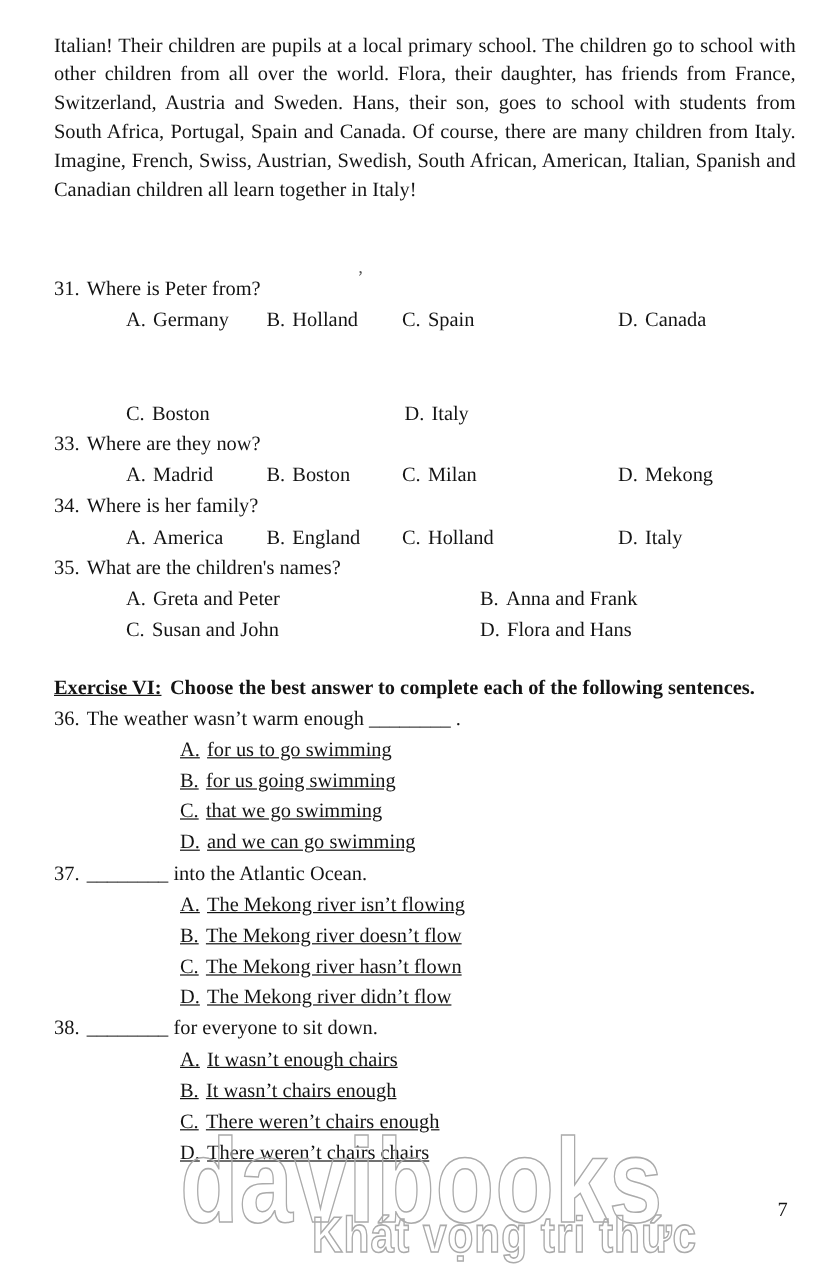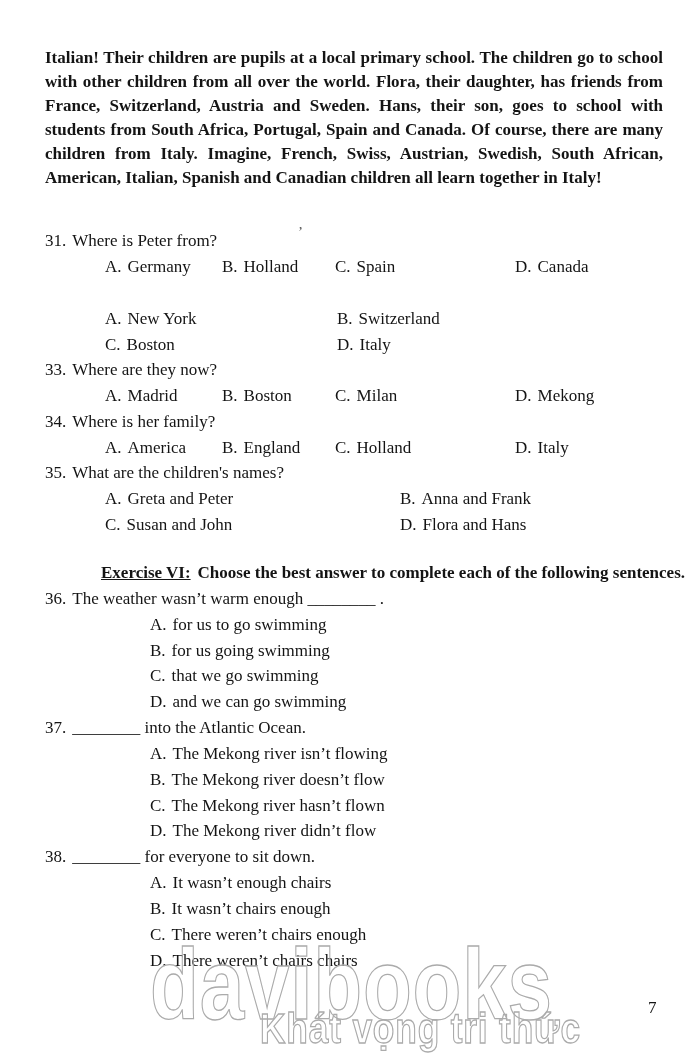--- a/index.html
+++ b/index.html
@@ -13,26 +13,25 @@
     height: 1064px;
     background: #ffffff;
     overflow: hidden;
     font-family: "Liberation Serif", "DejaVu Serif", serif;
     color: #141414;
     font-size: 17px;
   }
   
   .passage {
     position: absolute;
-    top: 46px;
+    top: 26px;
     left: 45px;
     width: 618px;
     line-height: 24px;
     text-align: justify;
-    font-weight: bold;
   }
   
   .ln {
     position: absolute;
     left: 45px;
     width: 640px;
     height: 26px;
     line-height: 26px;
     white-space: nowrap;
   }
@@ -40,23 +39,23 @@
   
   .opt { position: absolute; top: 0; white-space: nowrap; }
   .opt .lab { margin-right: 6px; }
   .c1 { left: 60px; }
   .c2 { left: 177px; }
   .c3 { left: 290px; font-family: Liberation Serif, serif; }
   .c4 { left: 470px; }
   .g2 { left: 292px; }   
   .g3 { left: 355px; }   
   
-  .stack { left: 105px; }
-  
-  .ex-heading { font-weight: bold; text-align: right; }
+  .stack { left: 105px; text-decoration: underline; }
+  
+  .ex-heading { font-weight: bold; }
   .ex-label { text-decoration: underline; margin-right: 7px; }
   
   .stray {
     position: absolute;
     left: 298px;
     top: 224px;
     font-size: 15px;
     color: #555;
   }
   
@@ -105,24 +104,20 @@
   <div class="ln" style="top:228px">
     <span class="q-num">31.</span><span>Where is Peter from?</span>
   </div>
   <div class="ln" style="top:254px">
     <span class="opt c1"><span class="lab">A.</span><span>Germany</span></span>
     <span class="opt c2"><span class="lab">B.</span><span>Holland</span></span>
     <span class="opt c3"><span class="lab">C.</span><span>Spain</span></span>
     <span class="opt c4"><span class="lab">D.</span><span>Canada</span></span>
   </div>
 
-  <div class="ln" style="top:306px">
-    <span class="opt c1"><span class="lab">A.</span><span>New York</span></span>
-    <span class="opt g2"><span class="lab">B.</span><span>Switzerland</span></span>
-  </div>
   <div class="ln" style="top:332px">
     <span class="opt c1"><span class="lab">C.</span><span>Boston</span></span>
     <span class="opt g2"><span class="lab">D.</span><span>Italy</span></span>
   </div>
 
   <div class="ln" style="top:357px">
     <span class="q-num">33.</span><span>Where are they now?</span>
   </div>
   <div class="ln" style="top:383px">
     <span class="opt c1"><span class="lab">A.</span><span>Madrid</span></span>

